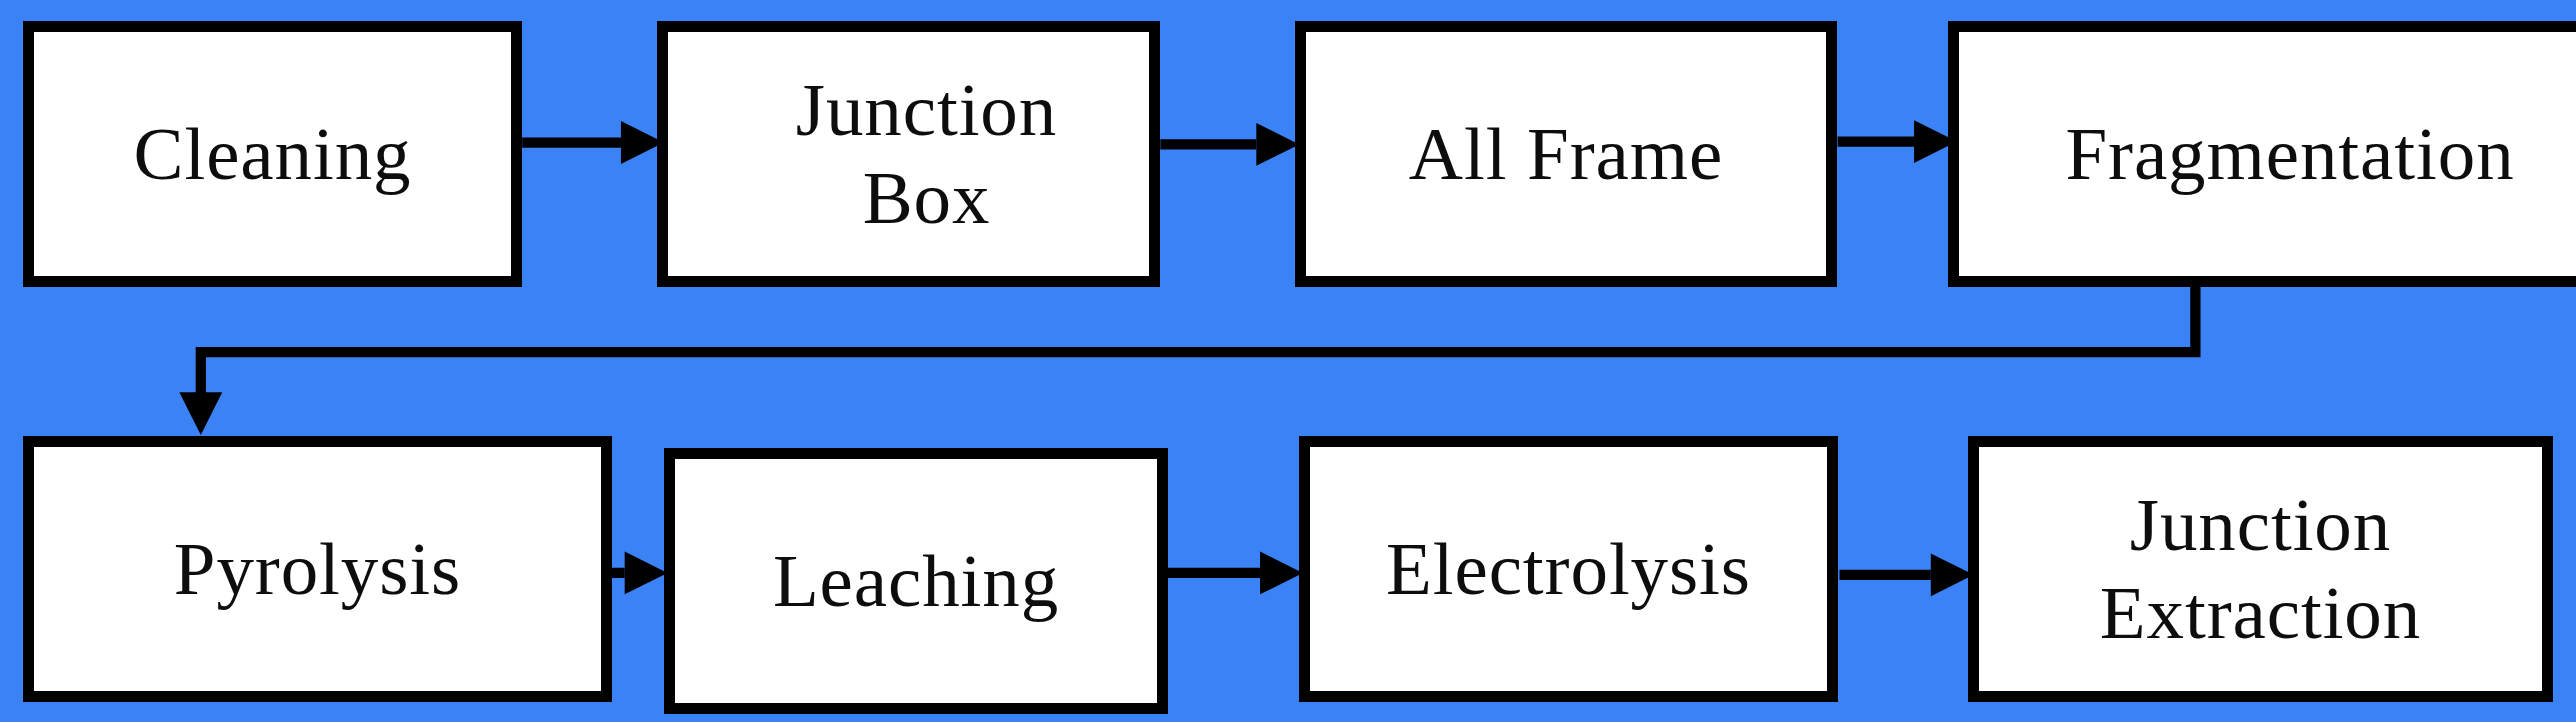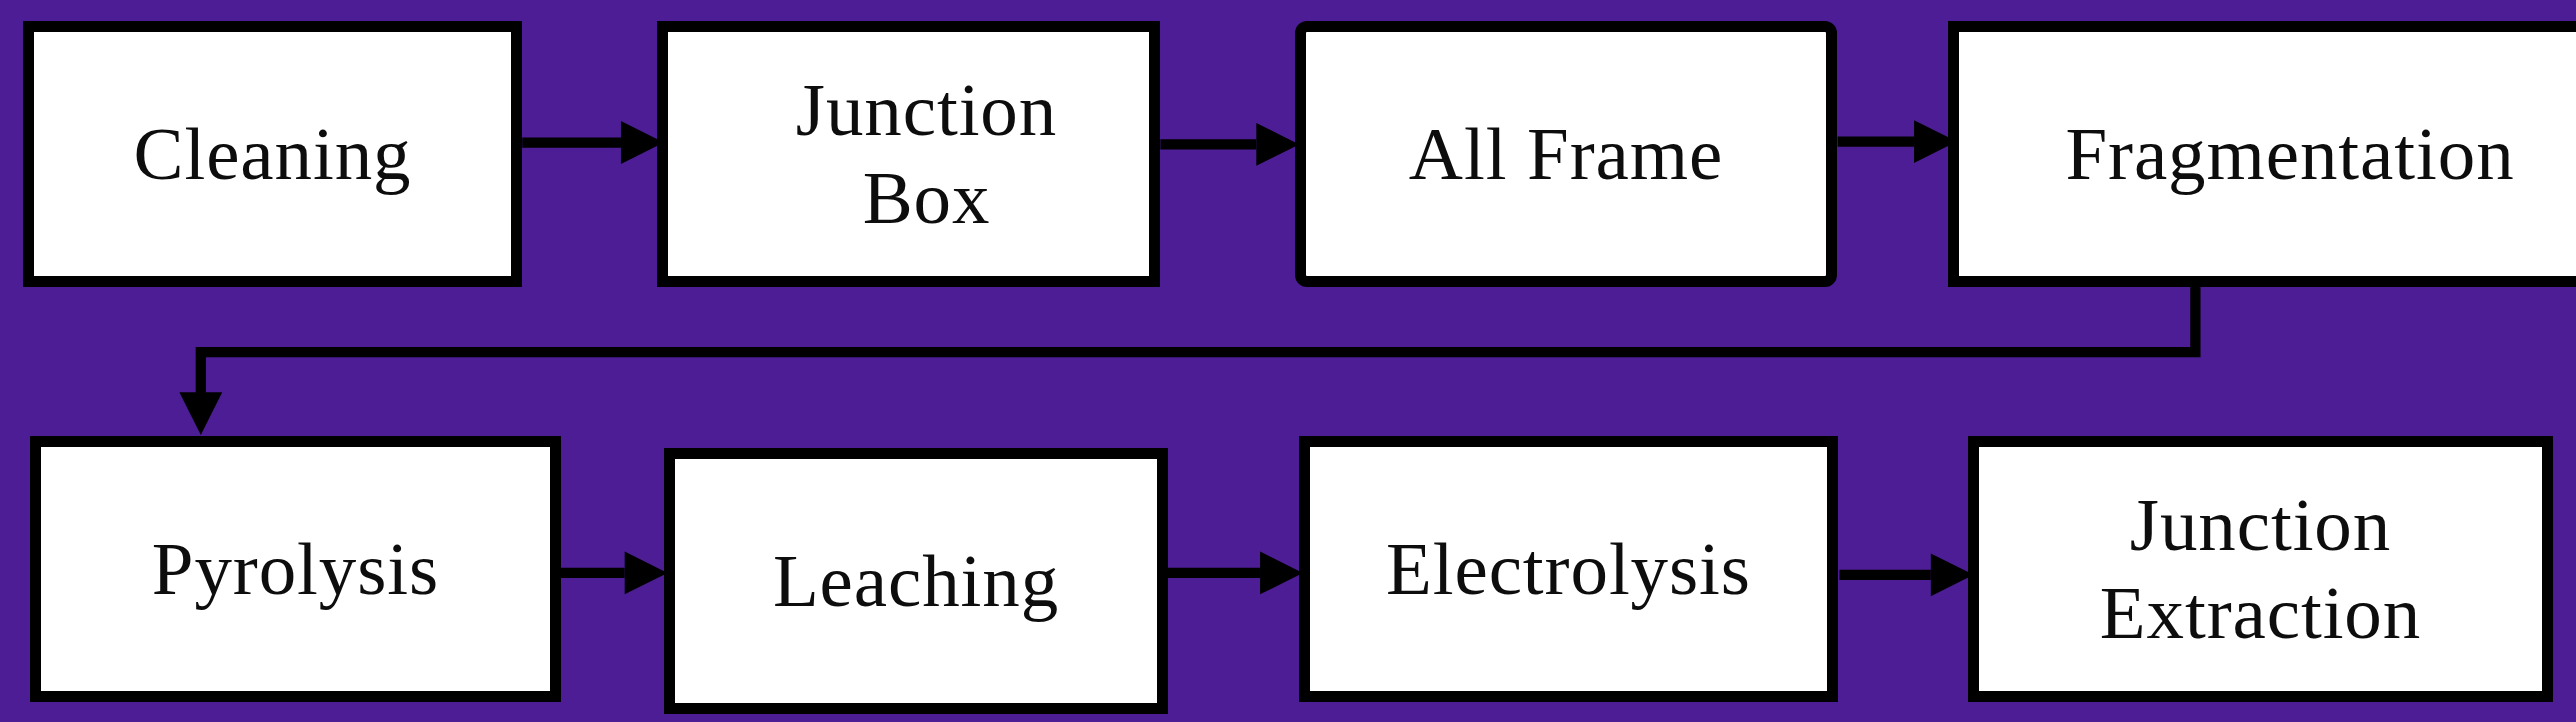--- a/index.html
+++ b/index.html
@@ -4,21 +4,21 @@
 <style>
   html, body {
     margin: 0;
     padding: 0;
     background: #ffffff;
   }
   .canvas {
     position: relative;
     width: 2576px;
     height: 722px;
-    background: #4c1d95;
+    background: #3b82f6;
     font-family: "Liberation Serif", "DejaVu Serif", serif;
     overflow: hidden;
   }
   .connectors {
     position: absolute;
     left: 0;
     top: 0;
     width: 2576px;
     height: 722px;
   }
@@ -38,23 +38,23 @@
     letter-spacing: 0.9px;
   }
   .box .line {
     display: block;
     white-space: nowrap;
   }
   .row1 { top: 21.4px; height: 266px; }
   .row2 { top: 436px; height: 266px; }
   .b-cleaning      { left: 23px;   width: 499px; }
   .b-junction      { left: 657px;  width: 503px; padding-left: 36px; }
-  .b-allframe      { left: 1295px; width: 542px; border-radius: 12px; }
+  .b-allframe      { left: 1295px; width: 542px; }
   .b-fragmentation { left: 1948px; width: 684px; }
-  .b-pyrolysis     { left: 30px;   width: 531px; text-align: right; }
+  .b-pyrolysis     { left: 23px;   width: 589px; text-align: right; }
   .b-leaching      { left: 664px;  width: 504px; margin-top: 12px; }
   .b-electrolysis  { left: 1299px; width: 539px; }
   .b-silicon       { left: 1968px; width: 585px; }
 </style>
 </head>
 <body>
 
 <div class="canvas">
 
   <svg class="connectors" viewBox="0 0 2764 775" xmlns="http://www.w3.org/2000/svg">

